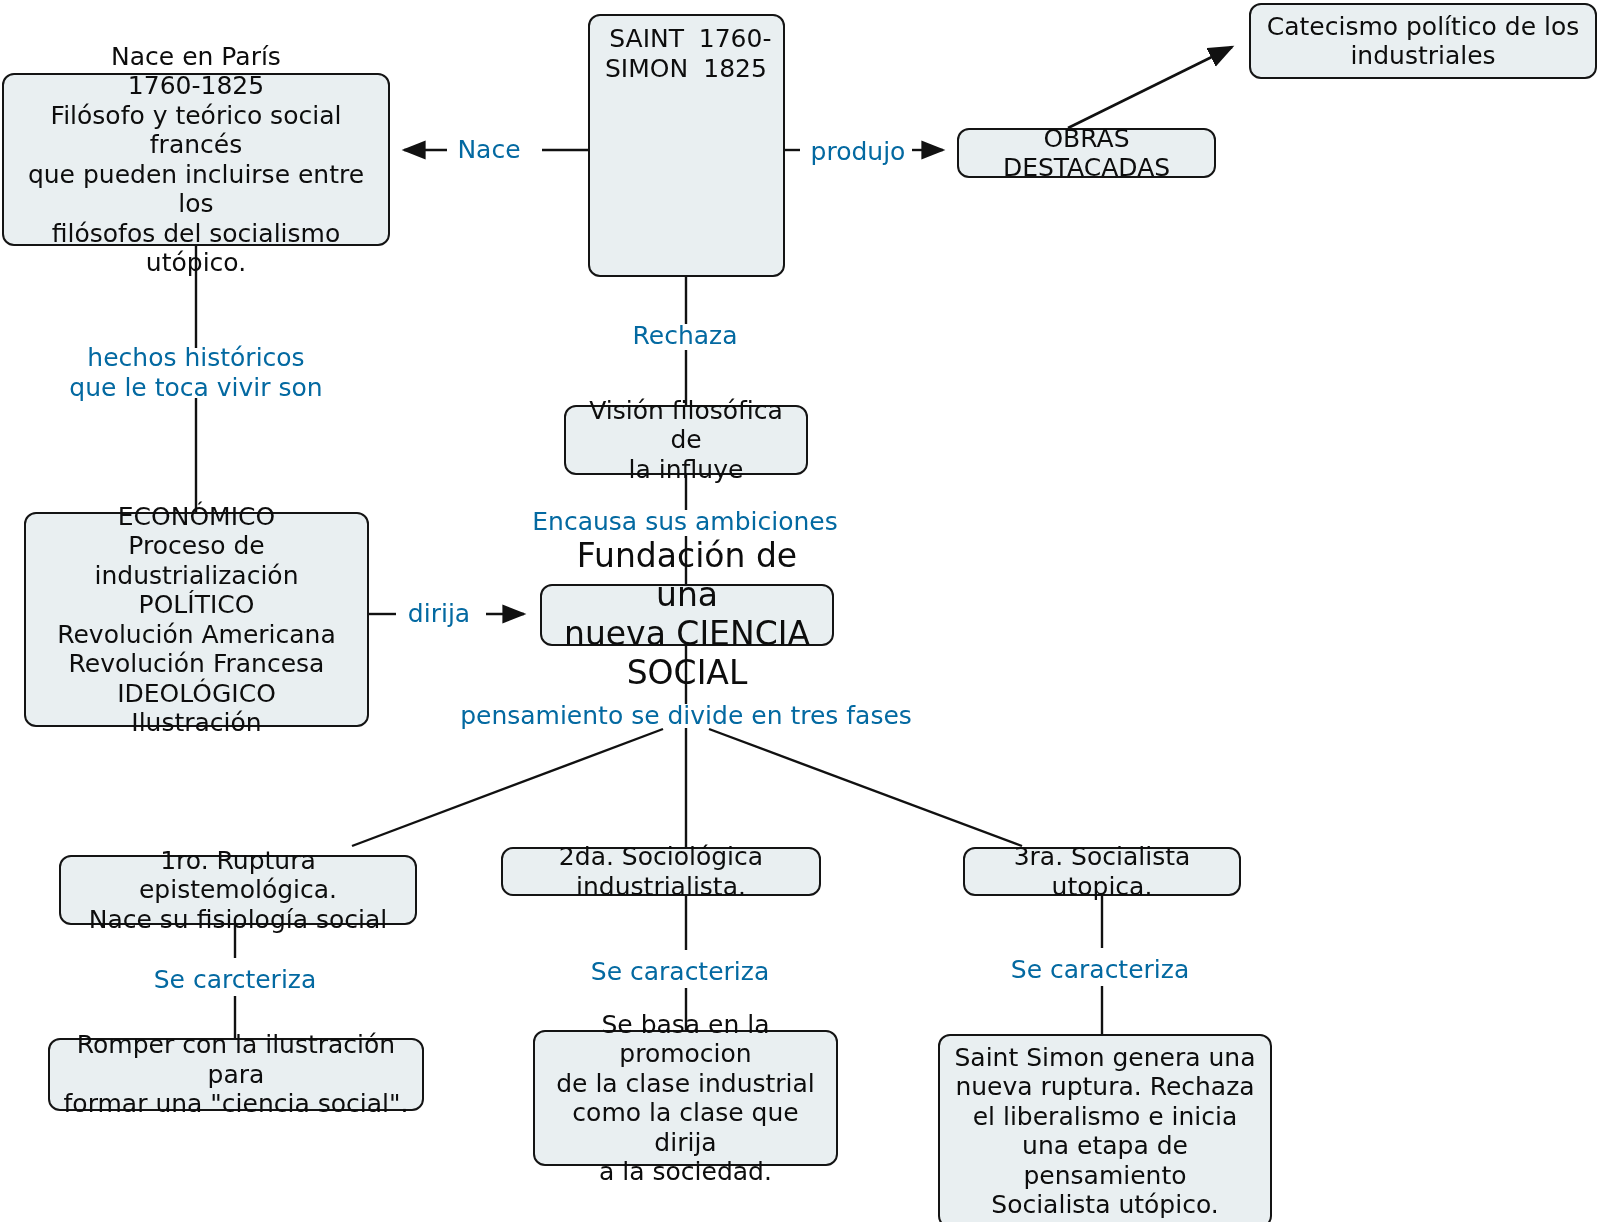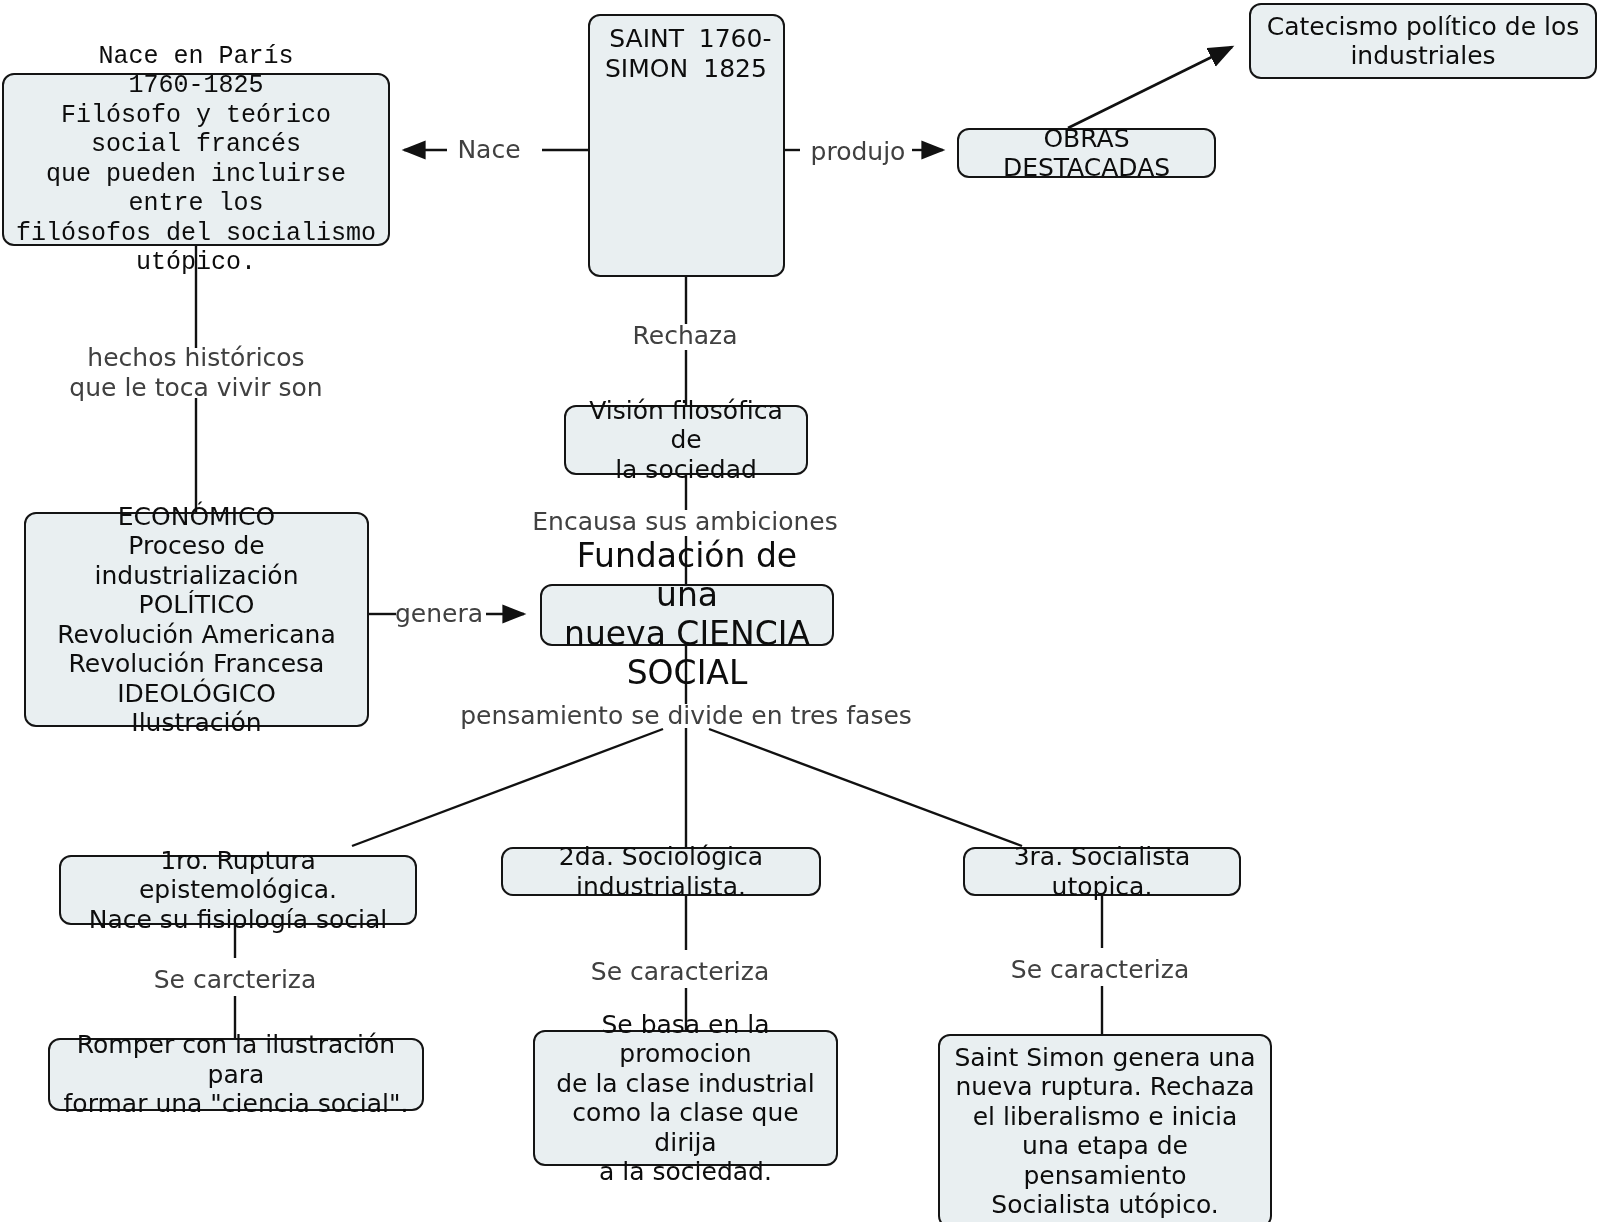--- a/index.html
+++ b/index.html
@@ -40,31 +40,31 @@
     line-height: 1.18;
     white-space: pre-line;
     padding: 2px 8px;
   }
   .node-inner {
     width: 100%;
     white-space: pre-line;
   }
   .edge-label {
     position: absolute;
-    color: #404040;
+    color: #0369a1;
     text-align: center;
     white-space: pre-line;
     line-height: 1.18;
     background: transparent;
     transform: translate(-50%, -50%);
   }
   
   #n-root      { left: 588px; top: 14px;   width: 197px; height: 263px; font-size: 25px; }
   #n-root .node-inner { display:flex; flex-direction:row; justify-content:space-between; height:100%; padding:6px 0 8px 0; box-sizing:border-box;}
-  #n-nace      { left: 2px;   top: 73px;   width: 388px; height: 173px; font-size: 25px; font-family: Liberation Mono, monospace; }
+  #n-nace      { left: 2px;   top: 73px;   width: 388px; height: 173px; font-size: 25px; }
   #n-obras     { left: 957px; top: 128px;  width: 259px; height: 50px;  font-size: 25px; }
   #n-catecismo { left: 1249px;top: 3px;    width: 348px; height: 76px;  font-size: 25px; }
   #n-hechos    { left: 24px;  top: 512px;  width: 345px; height: 215px; font-size: 25px; justify-content: flex-end; }
   #n-vision    { left: 564px; top: 405px;  width: 244px; height: 70px;  font-size: 25px; }
   #n-ciencia   { left: 540px; top: 584px;  width: 294px; height: 62px;  font-size: 33px; }
   #n-fase1     { left: 59px;  top: 855px;  width: 358px; height: 70px;  font-size: 25px; }
   #n-fase2     { left: 501px; top: 847px;  width: 320px; height: 49px;  font-size: 25px; align-items: center; }
   #n-fase3     { left: 963px; top: 847px;  width: 278px; height: 49px;  font-size: 25px; }
   #n-det1      { left: 48px;  top: 1038px; width: 376px; height: 73px;  font-size: 25px; }
   #n-det2      { left: 533px; top: 1030px; width: 305px; height: 136px; font-size: 25px; }
@@ -180,21 +180,21 @@
 Proceso de industrialización
 POLÍTICO
 Revolución Americana
 Revolución Francesa
 IDEOLÓGICO
 Ilustración</div>
   </div>
 
   <div class="node" id="n-vision">
     <div class="node-inner">Visión filosófica de
-la sociedad</div>
+la influye</div>
   </div>
 
   <div class="node" id="n-ciencia">
     <div class="node-inner">Fundación de una
 nueva CIENCIA SOCIAL</div>
   </div>
 
   <div class="node" id="n-fase1">
     <div class="node-inner">1ro. Ruptura epistemológica.
 Nace su fisiología social</div>
@@ -227,19 +227,19 @@
 una etapa de pensamiento
 Socialista utópico.</div>
   </div>
 
   <div class="edge-label" id="l-nace">Nace</div>
   <div class="edge-label" id="l-produjo">produjo</div>
   <div class="edge-label" id="l-hechos">hechos históricos
 que le toca vivir son</div>
   <div class="edge-label" id="l-rechaza">Rechaza</div>
   <div class="edge-label" id="l-encausa">Encausa sus ambiciones</div>
-  <div class="edge-label" id="l-influye">genera</div>
+  <div class="edge-label" id="l-influye">dirija</div>
   <div class="edge-label" id="l-tresfases">pensamiento se divide en tres fases</div>
   <div class="edge-label" id="l-car1">Se carcteriza</div>
   <div class="edge-label" id="l-car2">Se caracteriza</div>
   <div class="edge-label" id="l-car3">Se caracteriza</div>
 
 </div>
 
 </body></html>

